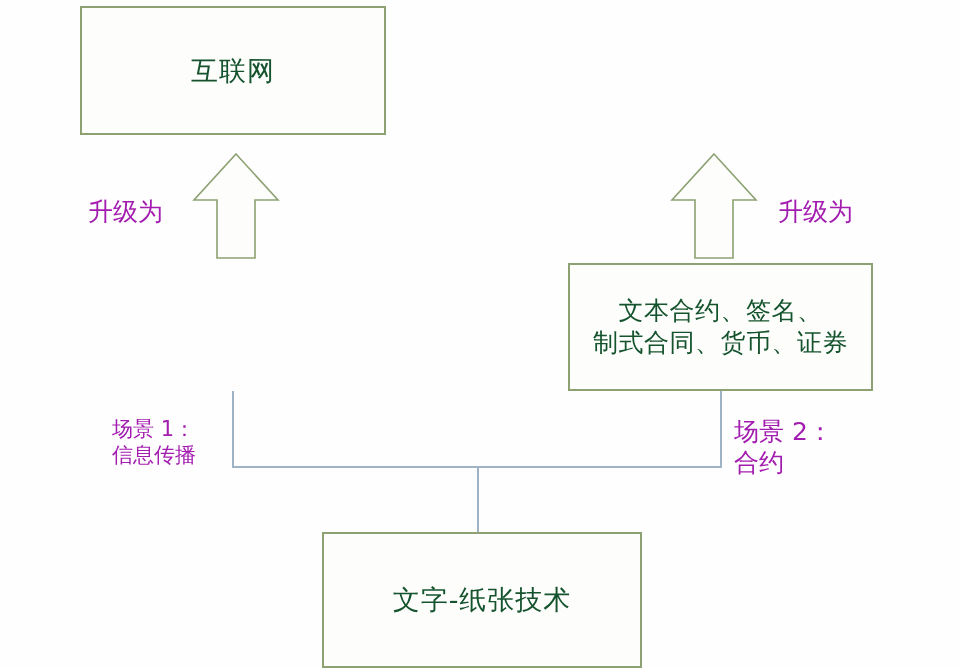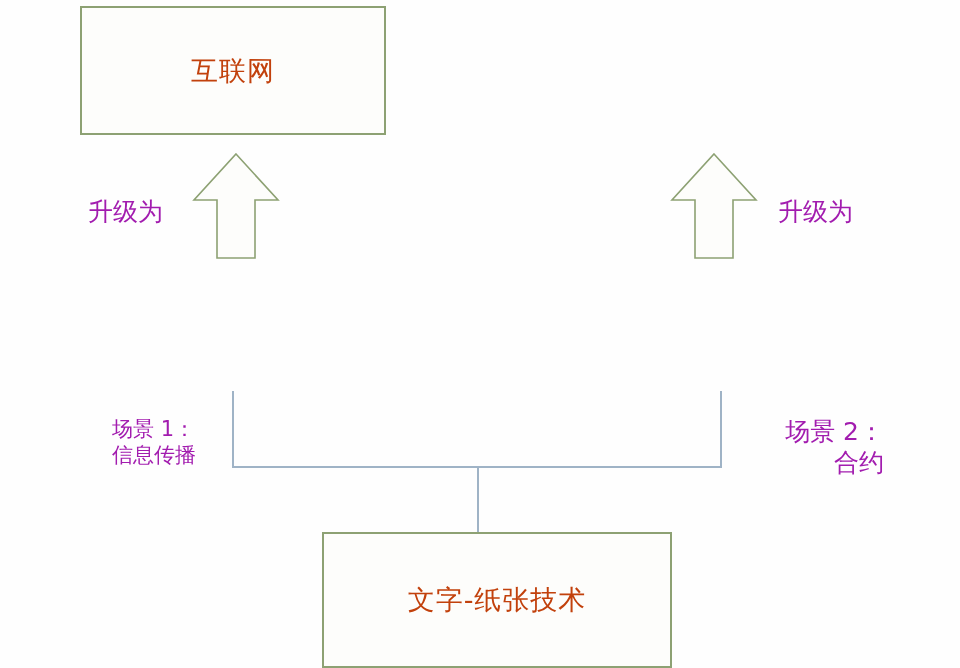--- a/index.html
+++ b/index.html
@@ -20,33 +20,33 @@
   
   .node {
     position: absolute;
     box-sizing: border-box;
     border: 2px solid #8da173;
     background: #fdfdfb;
     display: flex;
     align-items: center;
     justify-content: center;
     text-align: center;
-    color: #c2410c;
+    color: #14532d;
     line-height: 1.3;
   }
   .node .label {
     display: block;
     white-space: pre-line;
   }
 
   #node-internet  { left: 80px;  top: 6px;   width: 306px; height: 129px; }
   #node-blockchain{ left: 568px; top: 6px;   width: 305px; height: 129px; }
   #node-printing  { left: 80px;  top: 263px; width: 306px; height: 128px; }
   #node-contracts { left: 568px; top: 263px; width: 305px; height: 128px; }
-  #node-paper     { left: 322px; top: 532px; width: 350px; height: 136px; }
+  #node-paper     { left: 322px; top: 532px; width: 320px; height: 136px; }
 
   #node-internet .label,
   #node-blockchain .label,
   #node-printing .label,
   #node-paper .label { font-size: 27px; letter-spacing: 1px; }
 
   #node-contracts .label { font-size: 25px; letter-spacing: 0.5px; }
 
   
   .block-arrow {
@@ -93,21 +93,21 @@
   }
   #cap-scene-1 {
     left: 112px; top: 416px;
     width: 130px;
     text-align: left;
     font-size: 21px;
   }
   #cap-scene-2 {
     left: 734px; top: 416px;
     width: 150px;
-    text-align: right;
+    text-align: left;
     font-size: 25px;
   }
 </style>
 </head>
 <body>
 
 <div id="canvas">
 
   <div class="node" id="node-internet">
     <span class="label">互联网</span>
@@ -119,20 +119,24 @@
   </svg>
 
   <svg class="block-arrow" id="arrow-right" viewBox="0 0 92 112" aria-hidden="true">
     <polygon points="46,4 88,50 65,50 65,108 27,108 27,50 4,50" fill="#fdfdfb" stroke="#8da173" stroke-width="1.6" stroke-linejoin="miter"></polygon>
   </svg>
 
   <div class="caption" id="cap-upgrade-left">升级为</div>
   <div class="caption" id="cap-upgrade-right">升级为</div>
 
 
+  <div class="node" id="node-contracts">
+    <span class="label">文本合约、签名、
+制式合同、货币、证券</span>
+  </div>
 
   <div class="connector v" id="conn-left-stub"></div>
   <div class="connector v" id="conn-right-stub"></div>
   <div class="connector h" id="conn-spine"></div>
   <div class="connector v" id="conn-drop"></div>
 
   <div class="caption" id="cap-scene-1">场景 1：
 信息传播</div>
   <div class="caption" id="cap-scene-2">场景 2：
 合约</div>

